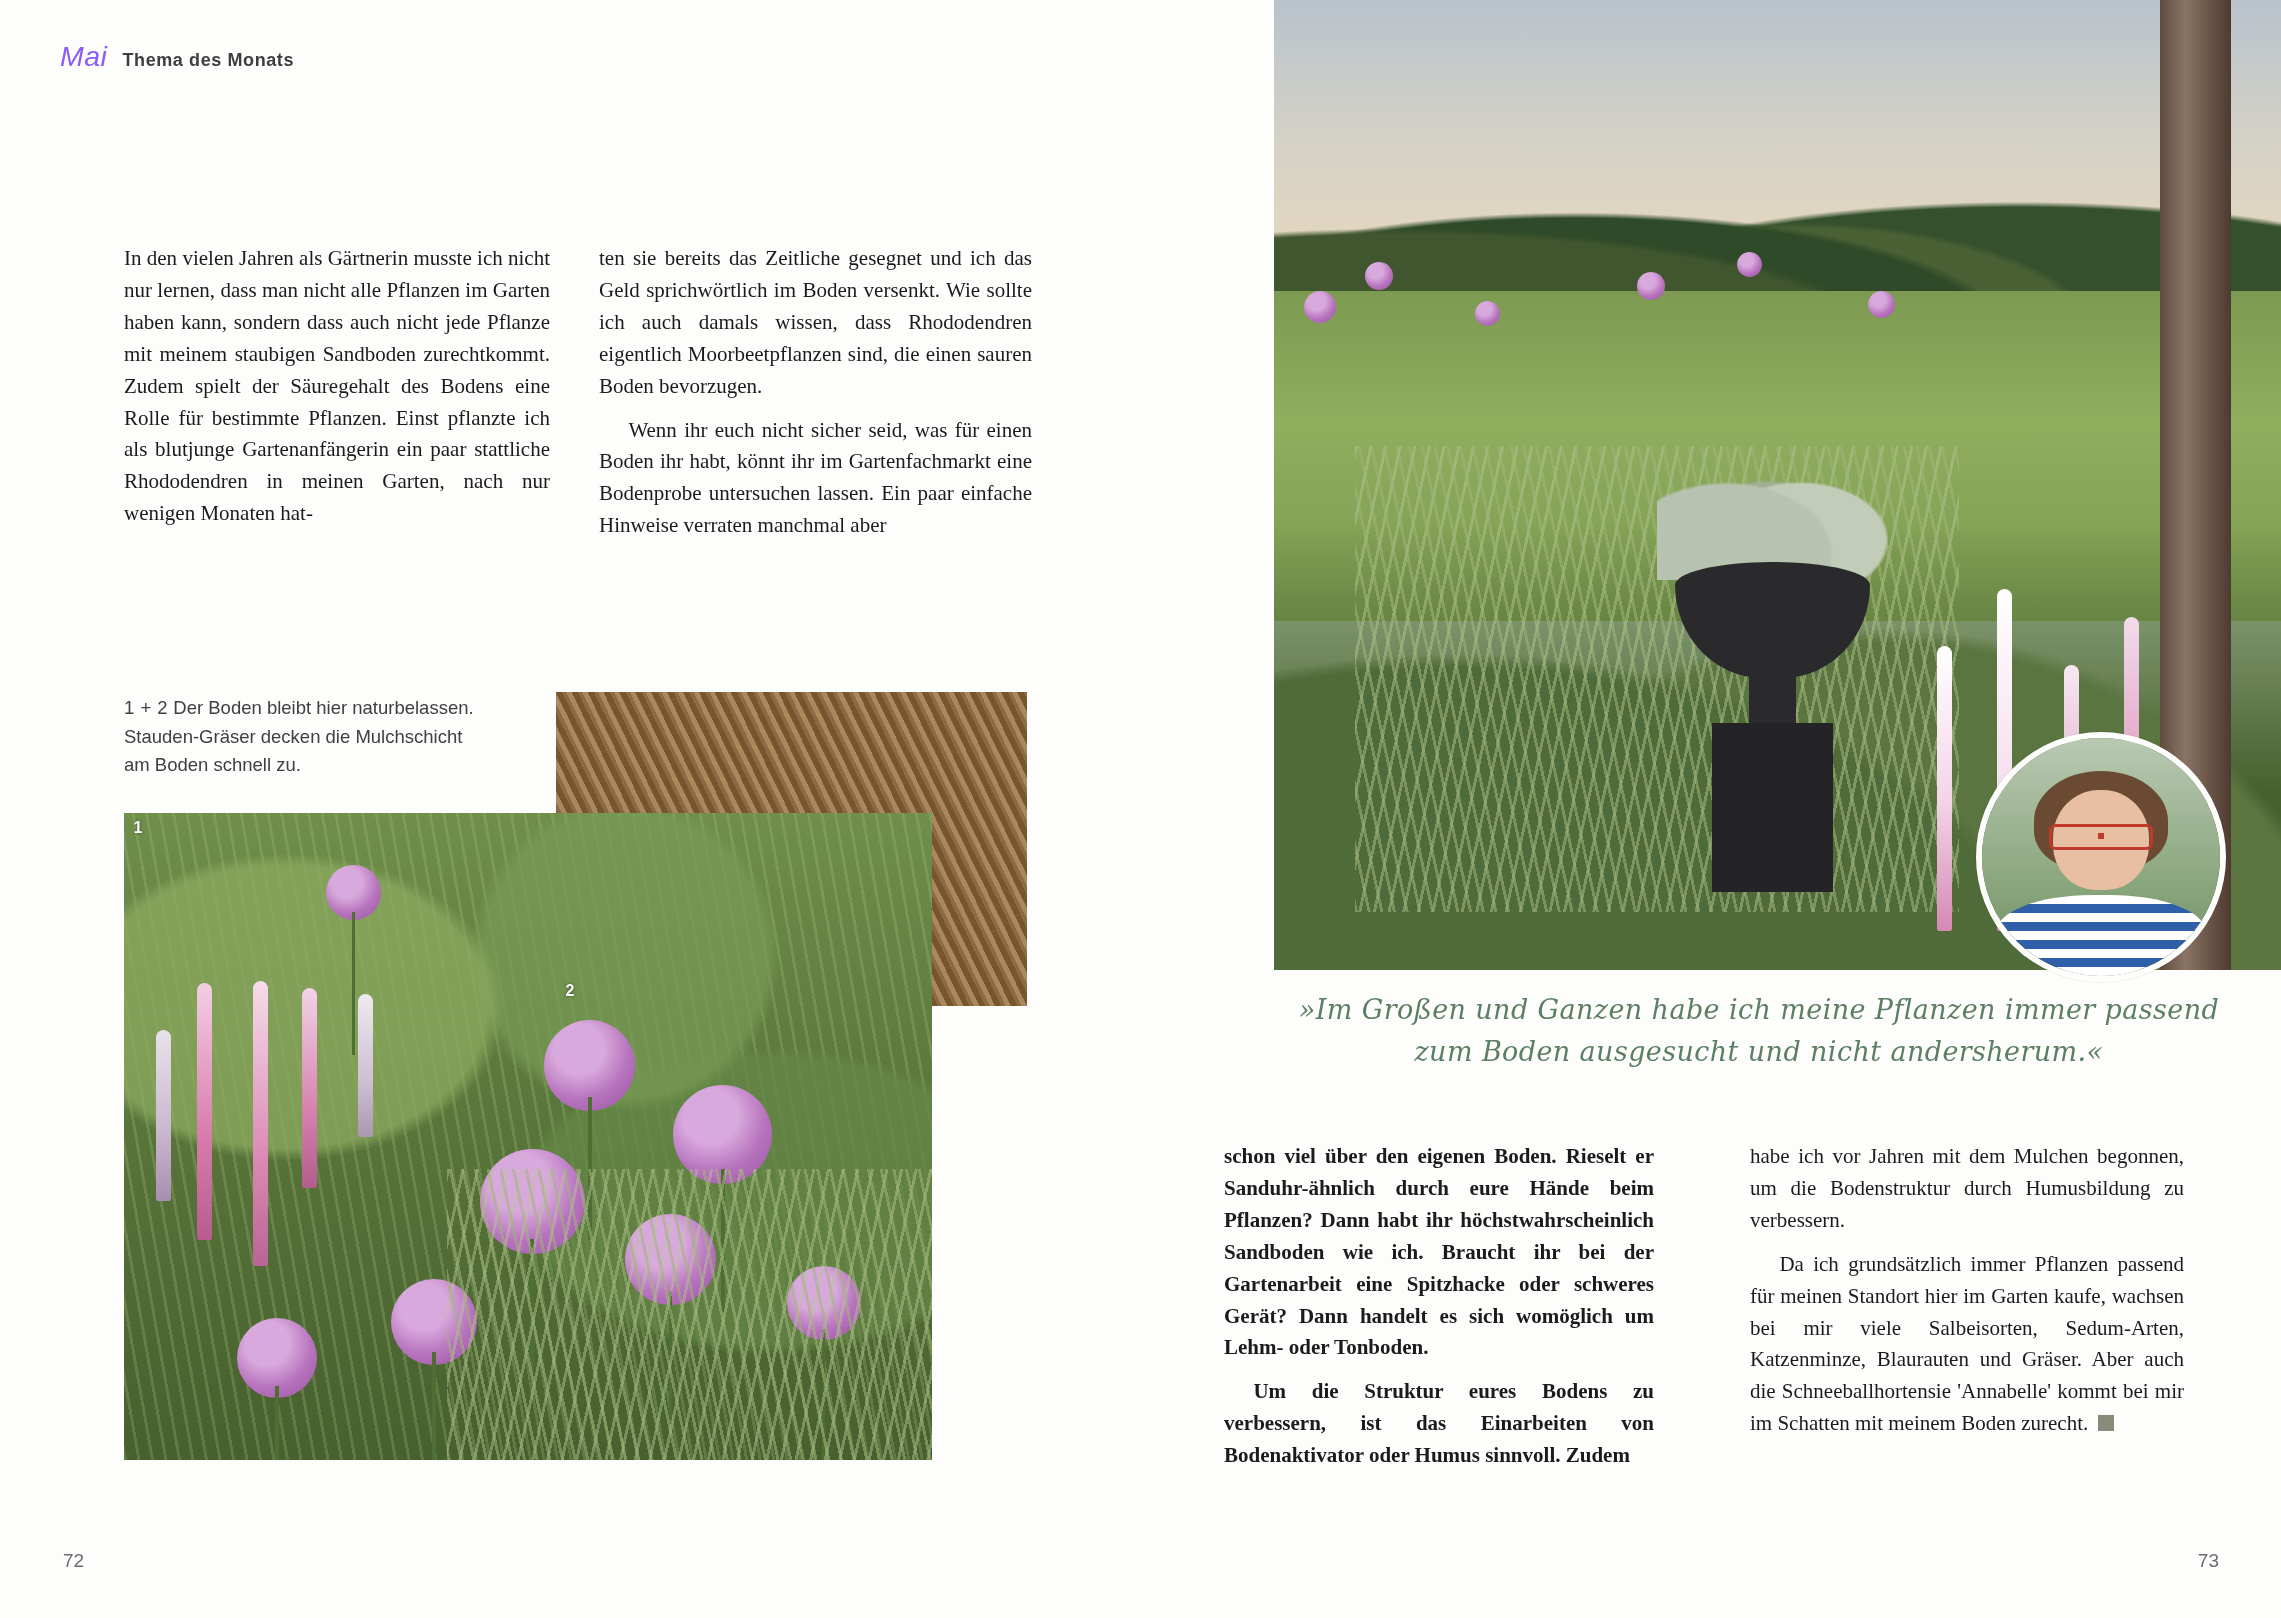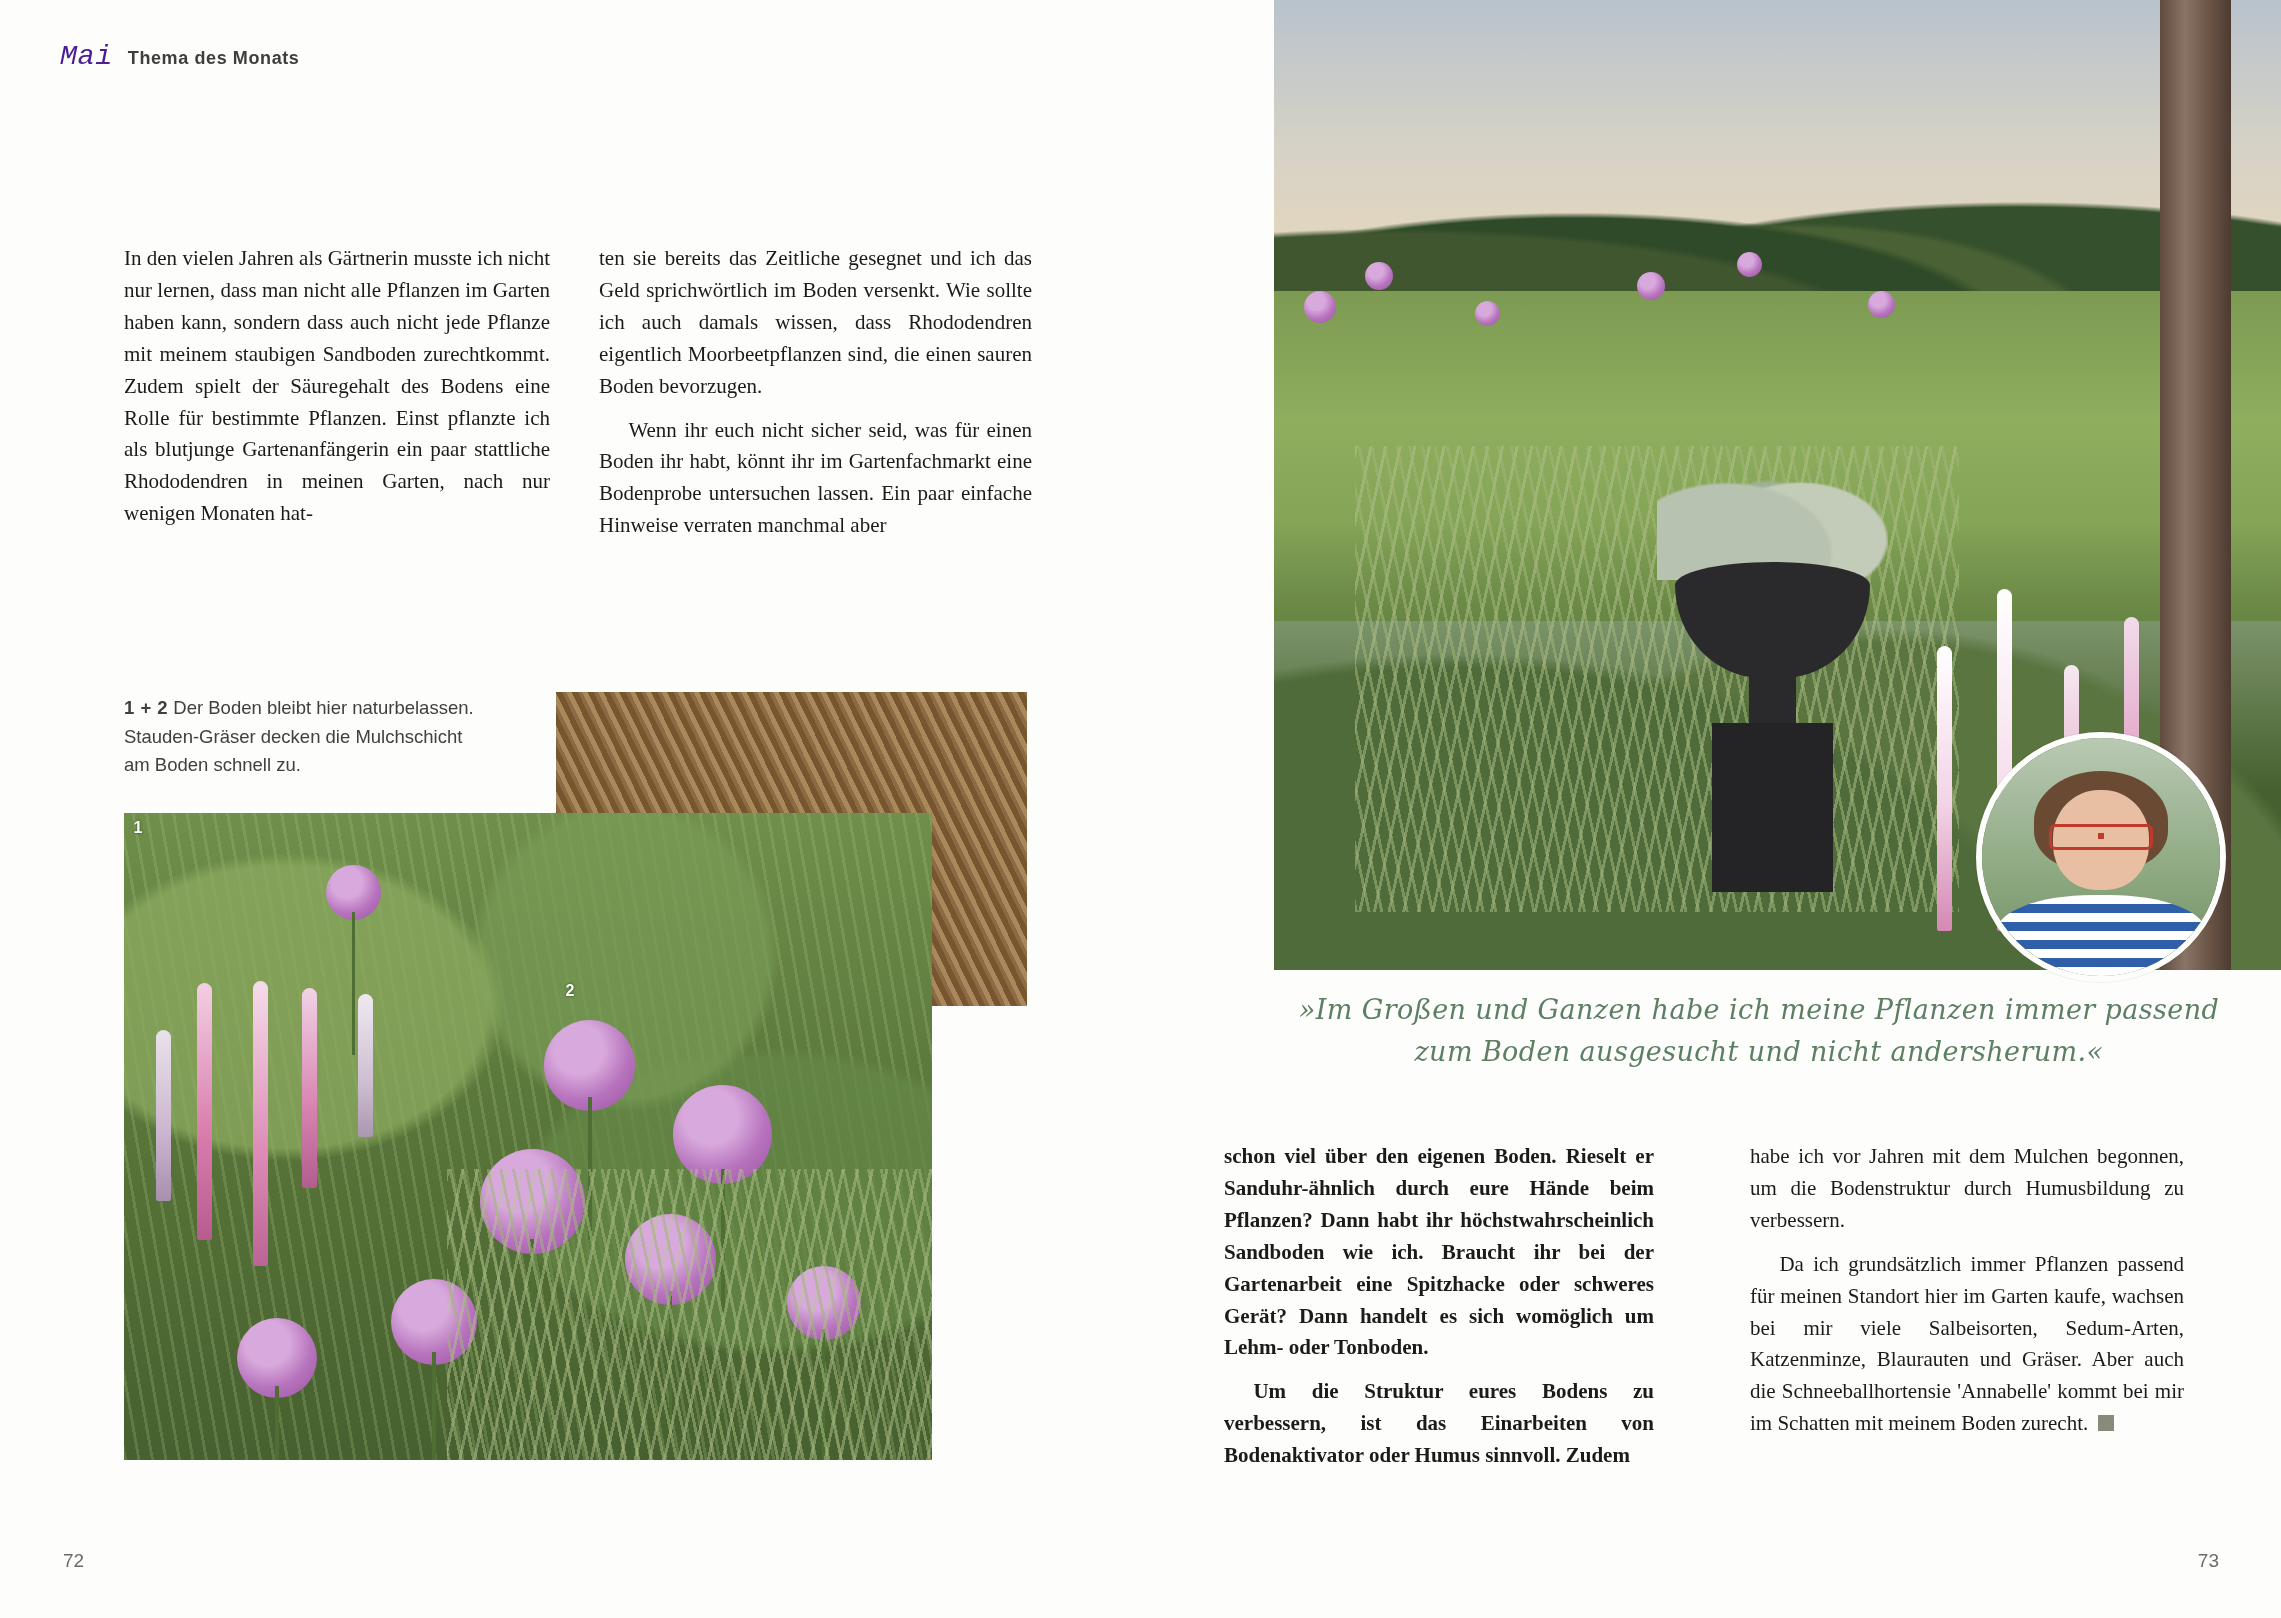--- a/index.html
+++ b/index.html
@@ -27,24 +27,24 @@
     background: #fdfdfc;
   }
   .kicker {
     position: absolute;
     left: 60px; top: 40px;
     display: flex;
     align-items: baseline;
     gap: 15px;
   }
   .kicker .month {
-    font-family: Liberation Mono, monospace;
+    font-family: Liberation Sans, sans-serif;
     font-style: italic;
     font-size: 28.5px;
-    color: #4c1d95;
+    color: #8b5cf6;
     letter-spacing: 0.5px;
   }
   .kicker .section {
     font-family: "Liberation Sans", sans-serif;
     font-size: 18px;
     font-weight: bold;
     letter-spacing: 0.6px;
     color: #3e3e3e;
   }
   .headline {
@@ -76,21 +76,21 @@
   .figcaption {
     position: absolute;
     left: 124px; top: 694px;
     width: 361px;
     font-family: "Liberation Sans", sans-serif;
     font-size: 18.5px;
     line-height: 1.55;
     color: #404040;
   }
   .figcaption b {
-    font-weight: bold;
+    font-weight: normal;
     letter-spacing: 0.5px;
   }
 
   .photo {
     position: absolute;
     overflow: hidden;
     background: #9ab08a;
   }
   .photo .num {
     position: absolute;

